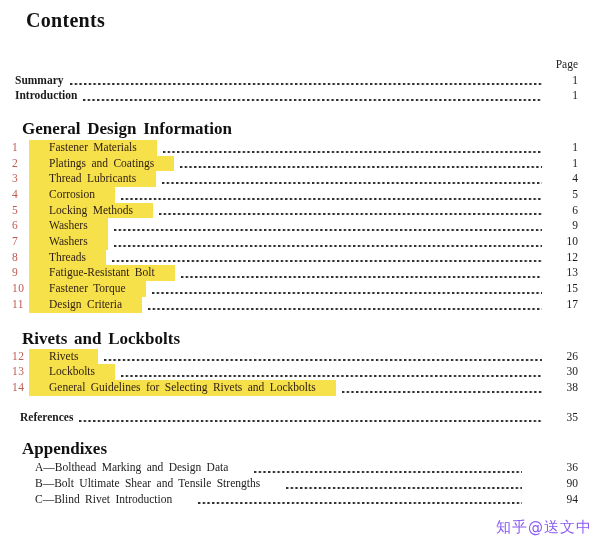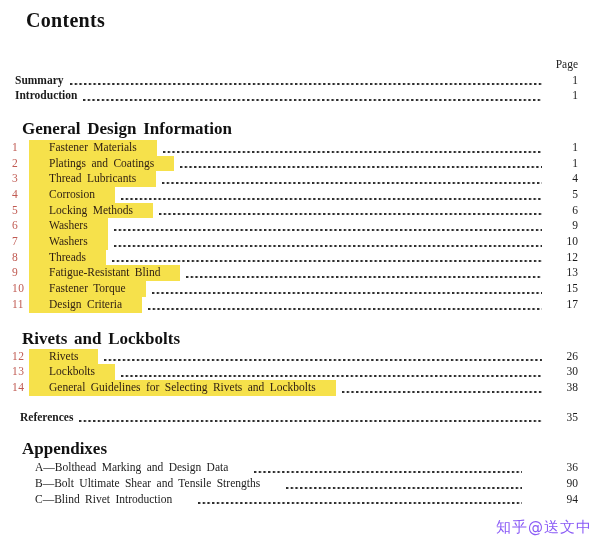--- a/index.html
+++ b/index.html
@@ -164,21 +164,21 @@
         <span class="pagenum">10</span>
       </div>
       <div class="toc-row">
         <span class="num">8</span>
         <span class="label hl">Threads</span>
         <span class="leader"></span>
         <span class="pagenum">12</span>
       </div>
       <div class="toc-row">
         <span class="num">9</span>
-        <span class="label hl">Fatigue-Resistant Blind</span>
+        <span class="label hl">Fatigue-Resistant Bolt</span>
         <span class="leader"></span>
         <span class="pagenum">13</span>
       </div>
       <div class="toc-row">
         <span class="num">10</span>
         <span class="label hl">Fastener Torque</span>
         <span class="leader"></span>
         <span class="pagenum">15</span>
       </div>
       <div class="toc-row">

